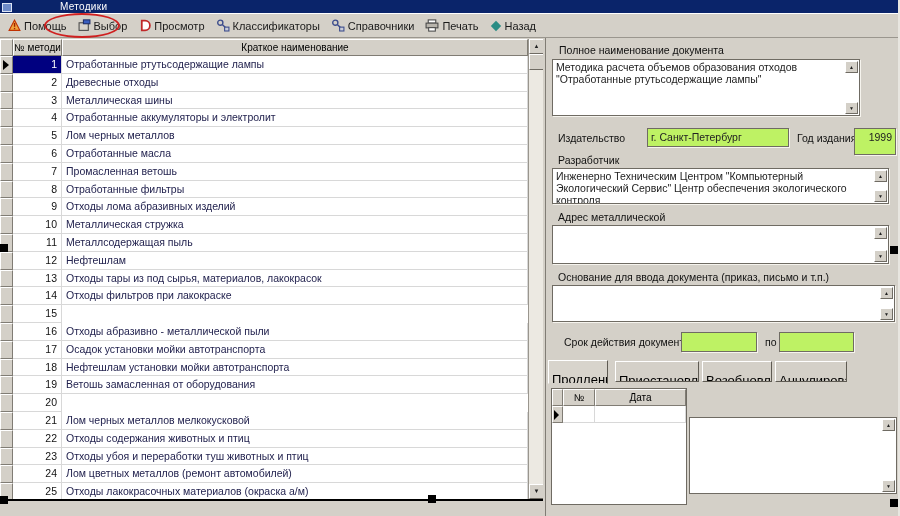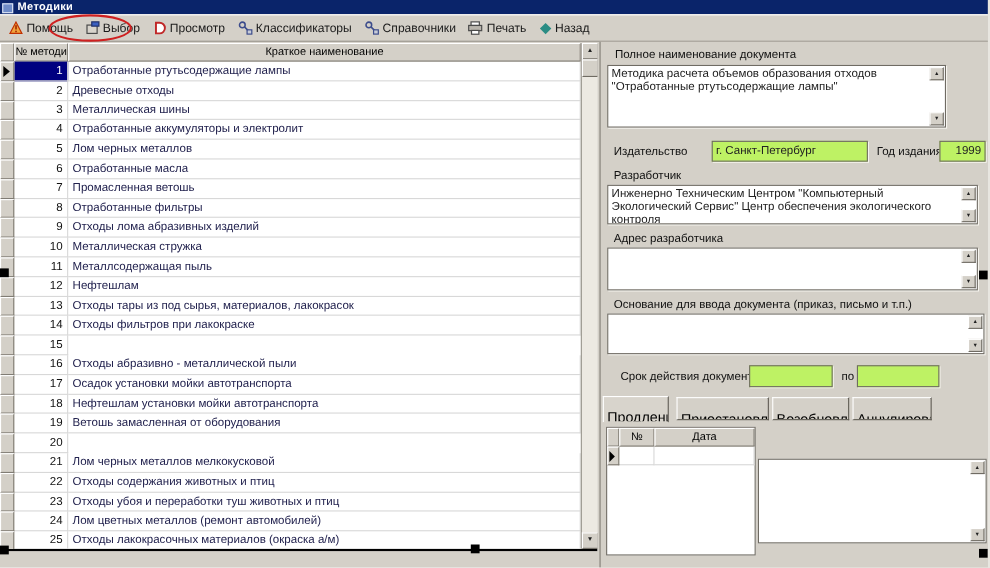--- a/index.html
+++ b/index.html
@@ -16,21 +16,21 @@
   
   .titlebar {
     position:absolute; left:0; top:0; width:900px; height:13px;
     background:#0a246a; color:#fff; display:flex; align-items:flex-end;
     padding:0 0 1px 2px; overflow:hidden;
   }
   .titlebar .win-icon {
     width:10px; height:9px; background:#6f8cc8; border:1px solid #dce4f4;
     margin-right:4px; display:inline-block;
   }
-  .titlebar .title-text { font-size:10px; font-weight:bold; letter-spacing:.3px; }
+  .titlebar .title-text { font-size:10px; font-weight:normal; letter-spacing:.3px;margin-left:44px; }
 
   
   .toolbar {
     position:absolute; left:0; top:13px; width:900px; height:25px;
     background:#d4d0c8; border-top:1px solid #fff; border-bottom:1px solid #9a968e;
     display:flex; align-items:center; padding-left:4px; gap:1px;
   }
   .tb-btn {
     display:flex; align-items:center; gap:3px; padding:2px 5px 2px 3px;
     background:transparent; border:1px solid transparent; cursor:default;
@@ -364,32 +364,32 @@
     <span>Методика расчета объемов образования отходов "Отработанные ртутьсодержащие лампы"</span>
     <div class="mini-scroll">
       <div class="ms-btn ms-up">▲</div>
       <div class="ms-btn ms-down">▼</div>
     </div>
   </div>
 
   <div class="lbl" style="left:12px; top:94px;">Издательство</div>
   <div class="field" style="left:101px; top:90px; width:142px; height:19px;">г. Санкт-Петербург</div>
   <div class="lbl" style="left:251px; top:94px;">Год издания</div>
-  <div class="field" style="left:308px; top:90px; width:42px; height:19px; text-align:right;">1999</div>
+  <div class="field" style="left:308px; top:90px; width:42px; height:27px; text-align:right;">1999</div>
 
   <div class="lbl" style="left:12px; top:116px;">Разработчик</div>
   <div class="box" style="left:6px; top:130px; width:337px; height:36px;">
     <span>Инженерно Техническим Центром "Компьютерный Экологический Сервис" Центр обеспечения экологического контроля</span>
     <div class="mini-scroll">
       <div class="ms-btn ms-up">▲</div>
       <div class="ms-btn ms-down">▼</div>
     </div>
   </div>
 
-  <div class="lbl" style="left:12px; top:173px;">Адрес разработчика</div>
+  <div class="lbl" style="left:12px; top:173px;">Адрес металлической</div>
   <div class="box" style="left:6px; top:187px; width:337px; height:39px;">
     <span></span>
     <div class="mini-scroll">
       <div class="ms-btn ms-up">▲</div>
       <div class="ms-btn ms-down">▼</div>
     </div>
   </div>
 
   <div class="lbl" style="left:12px; top:233px;">Основание для ввода документа (приказ, письмо и т.п.)</div>
   <div class="box" style="left:6px; top:247px; width:343px; height:37px;">

